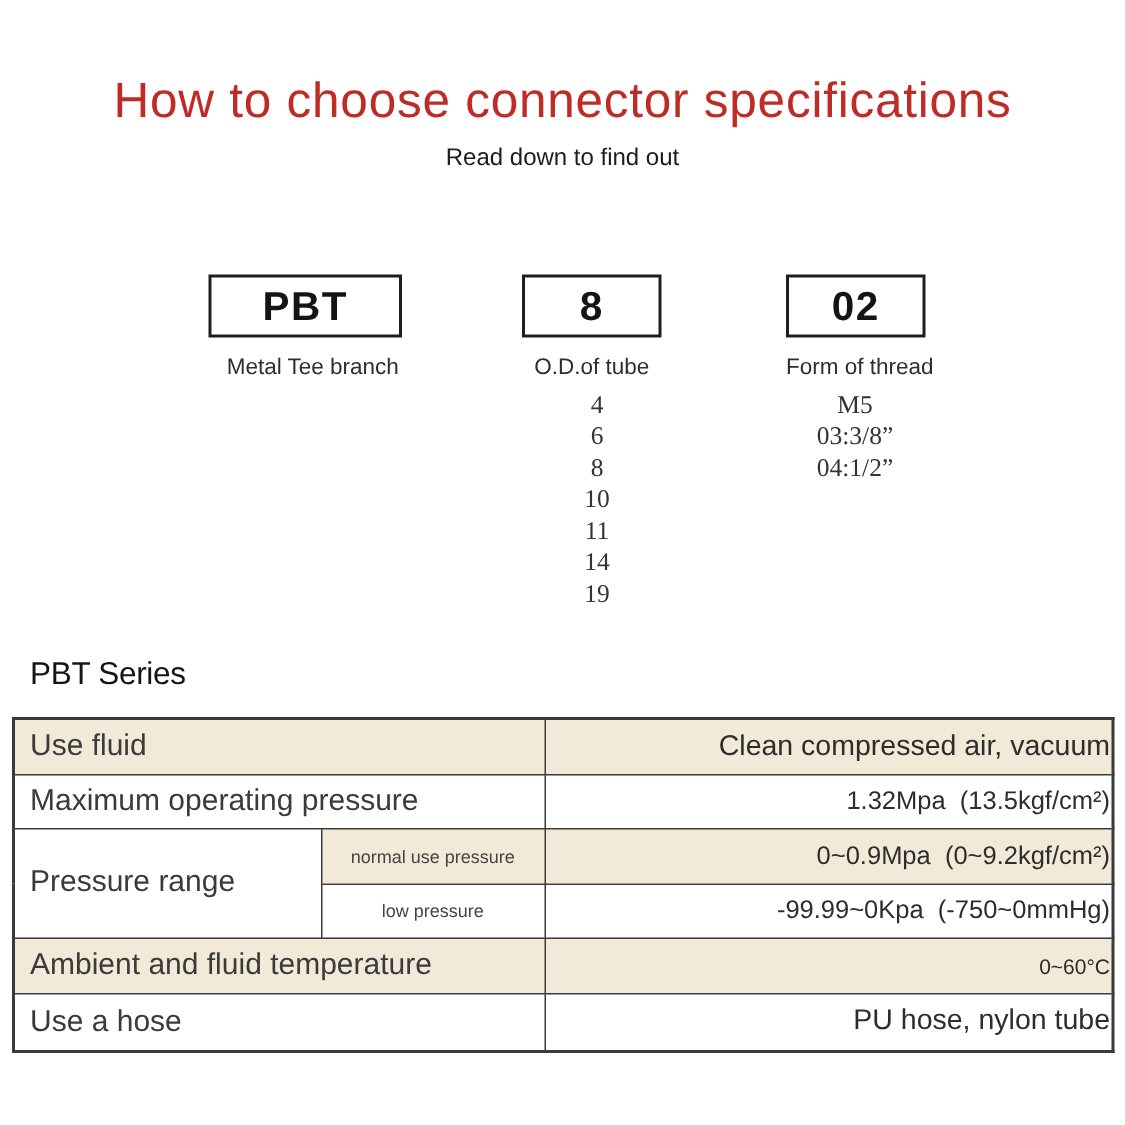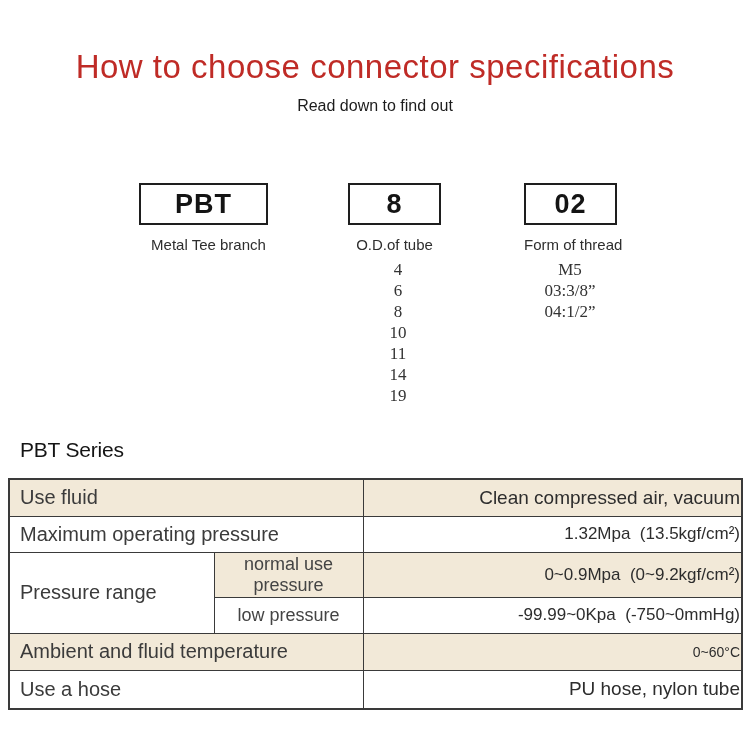--- a/index.html
+++ b/index.html
@@ -101,21 +101,21 @@
     box-sizing: border-box;
     background: #ffffff;
   }
   .spec-table td.hl { background: #f2e9d8; }
   .cell-label {
     font-size: 20px;
     color: #3b3b3b;
     padding-left: 10px;
   }
   .cell-sub {
-    font-size: 18px;
+    font-size: 12px;
     color: #444444;
     text-align: center;
   }
   .cell-val {
     text-align: right;
     color: #2d2d2d;
   }
   .val-lg { font-size: 19px; }
   .val-md { font-size: 17px; }
   .val-sm { font-size: 14px; }

